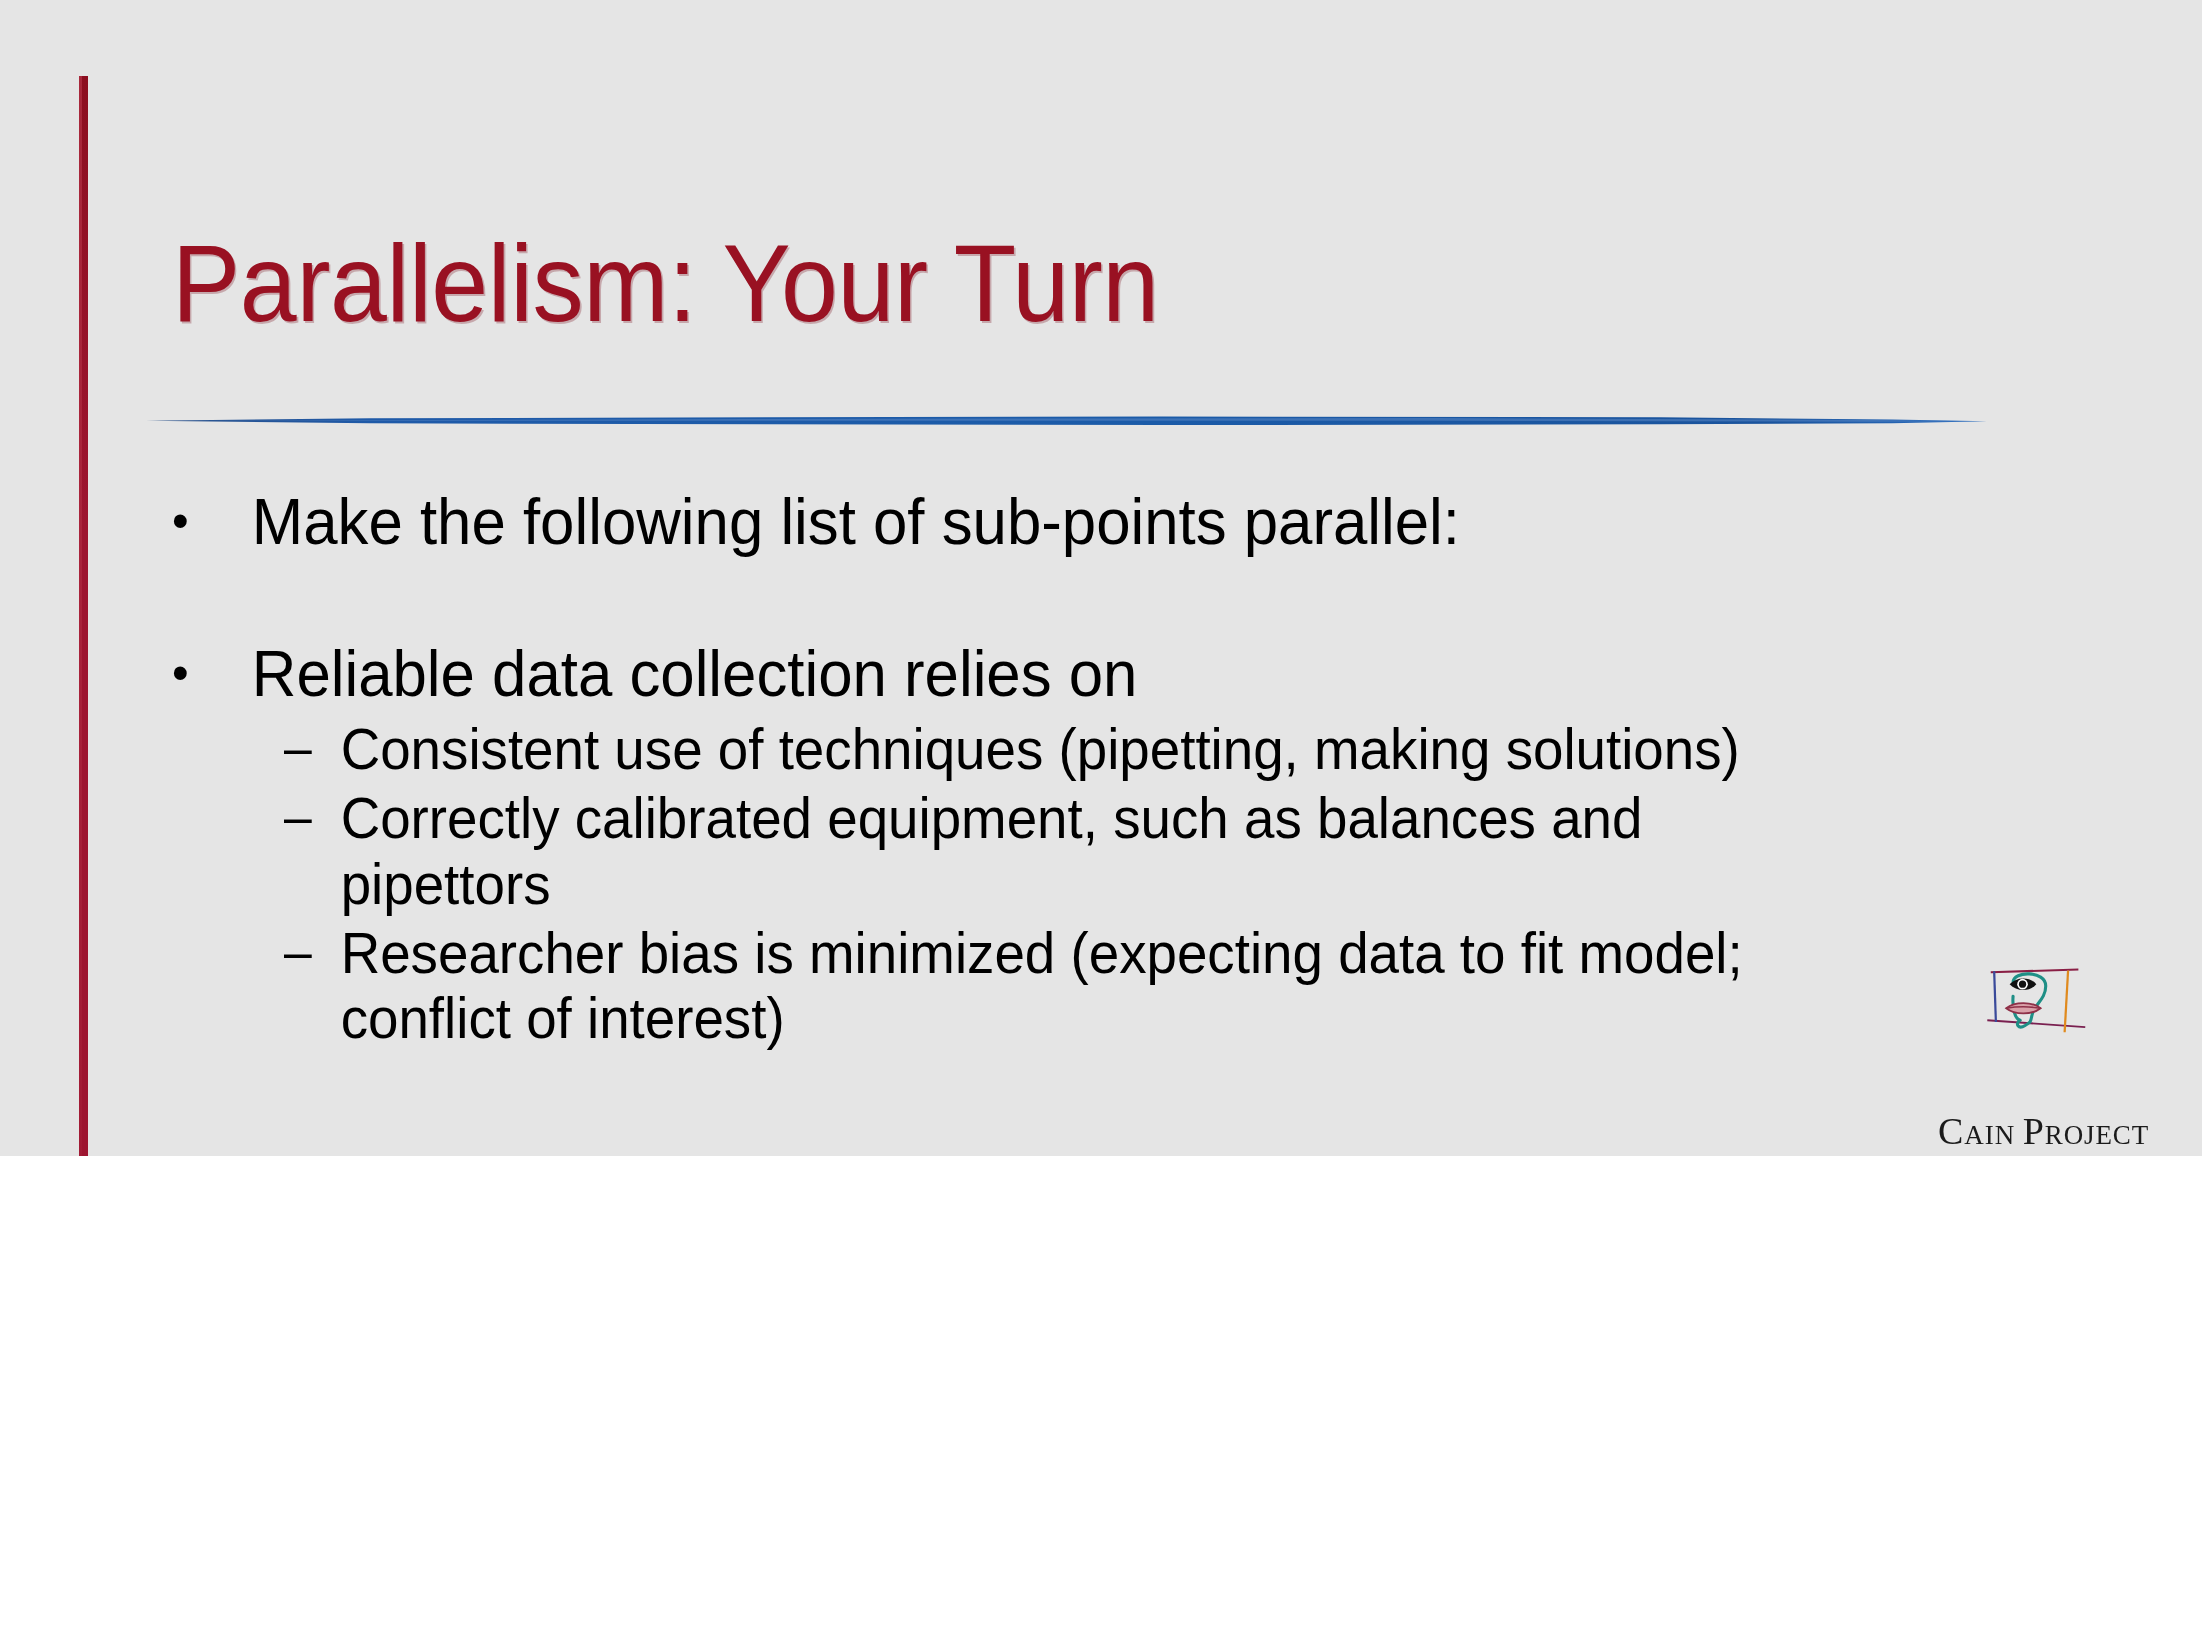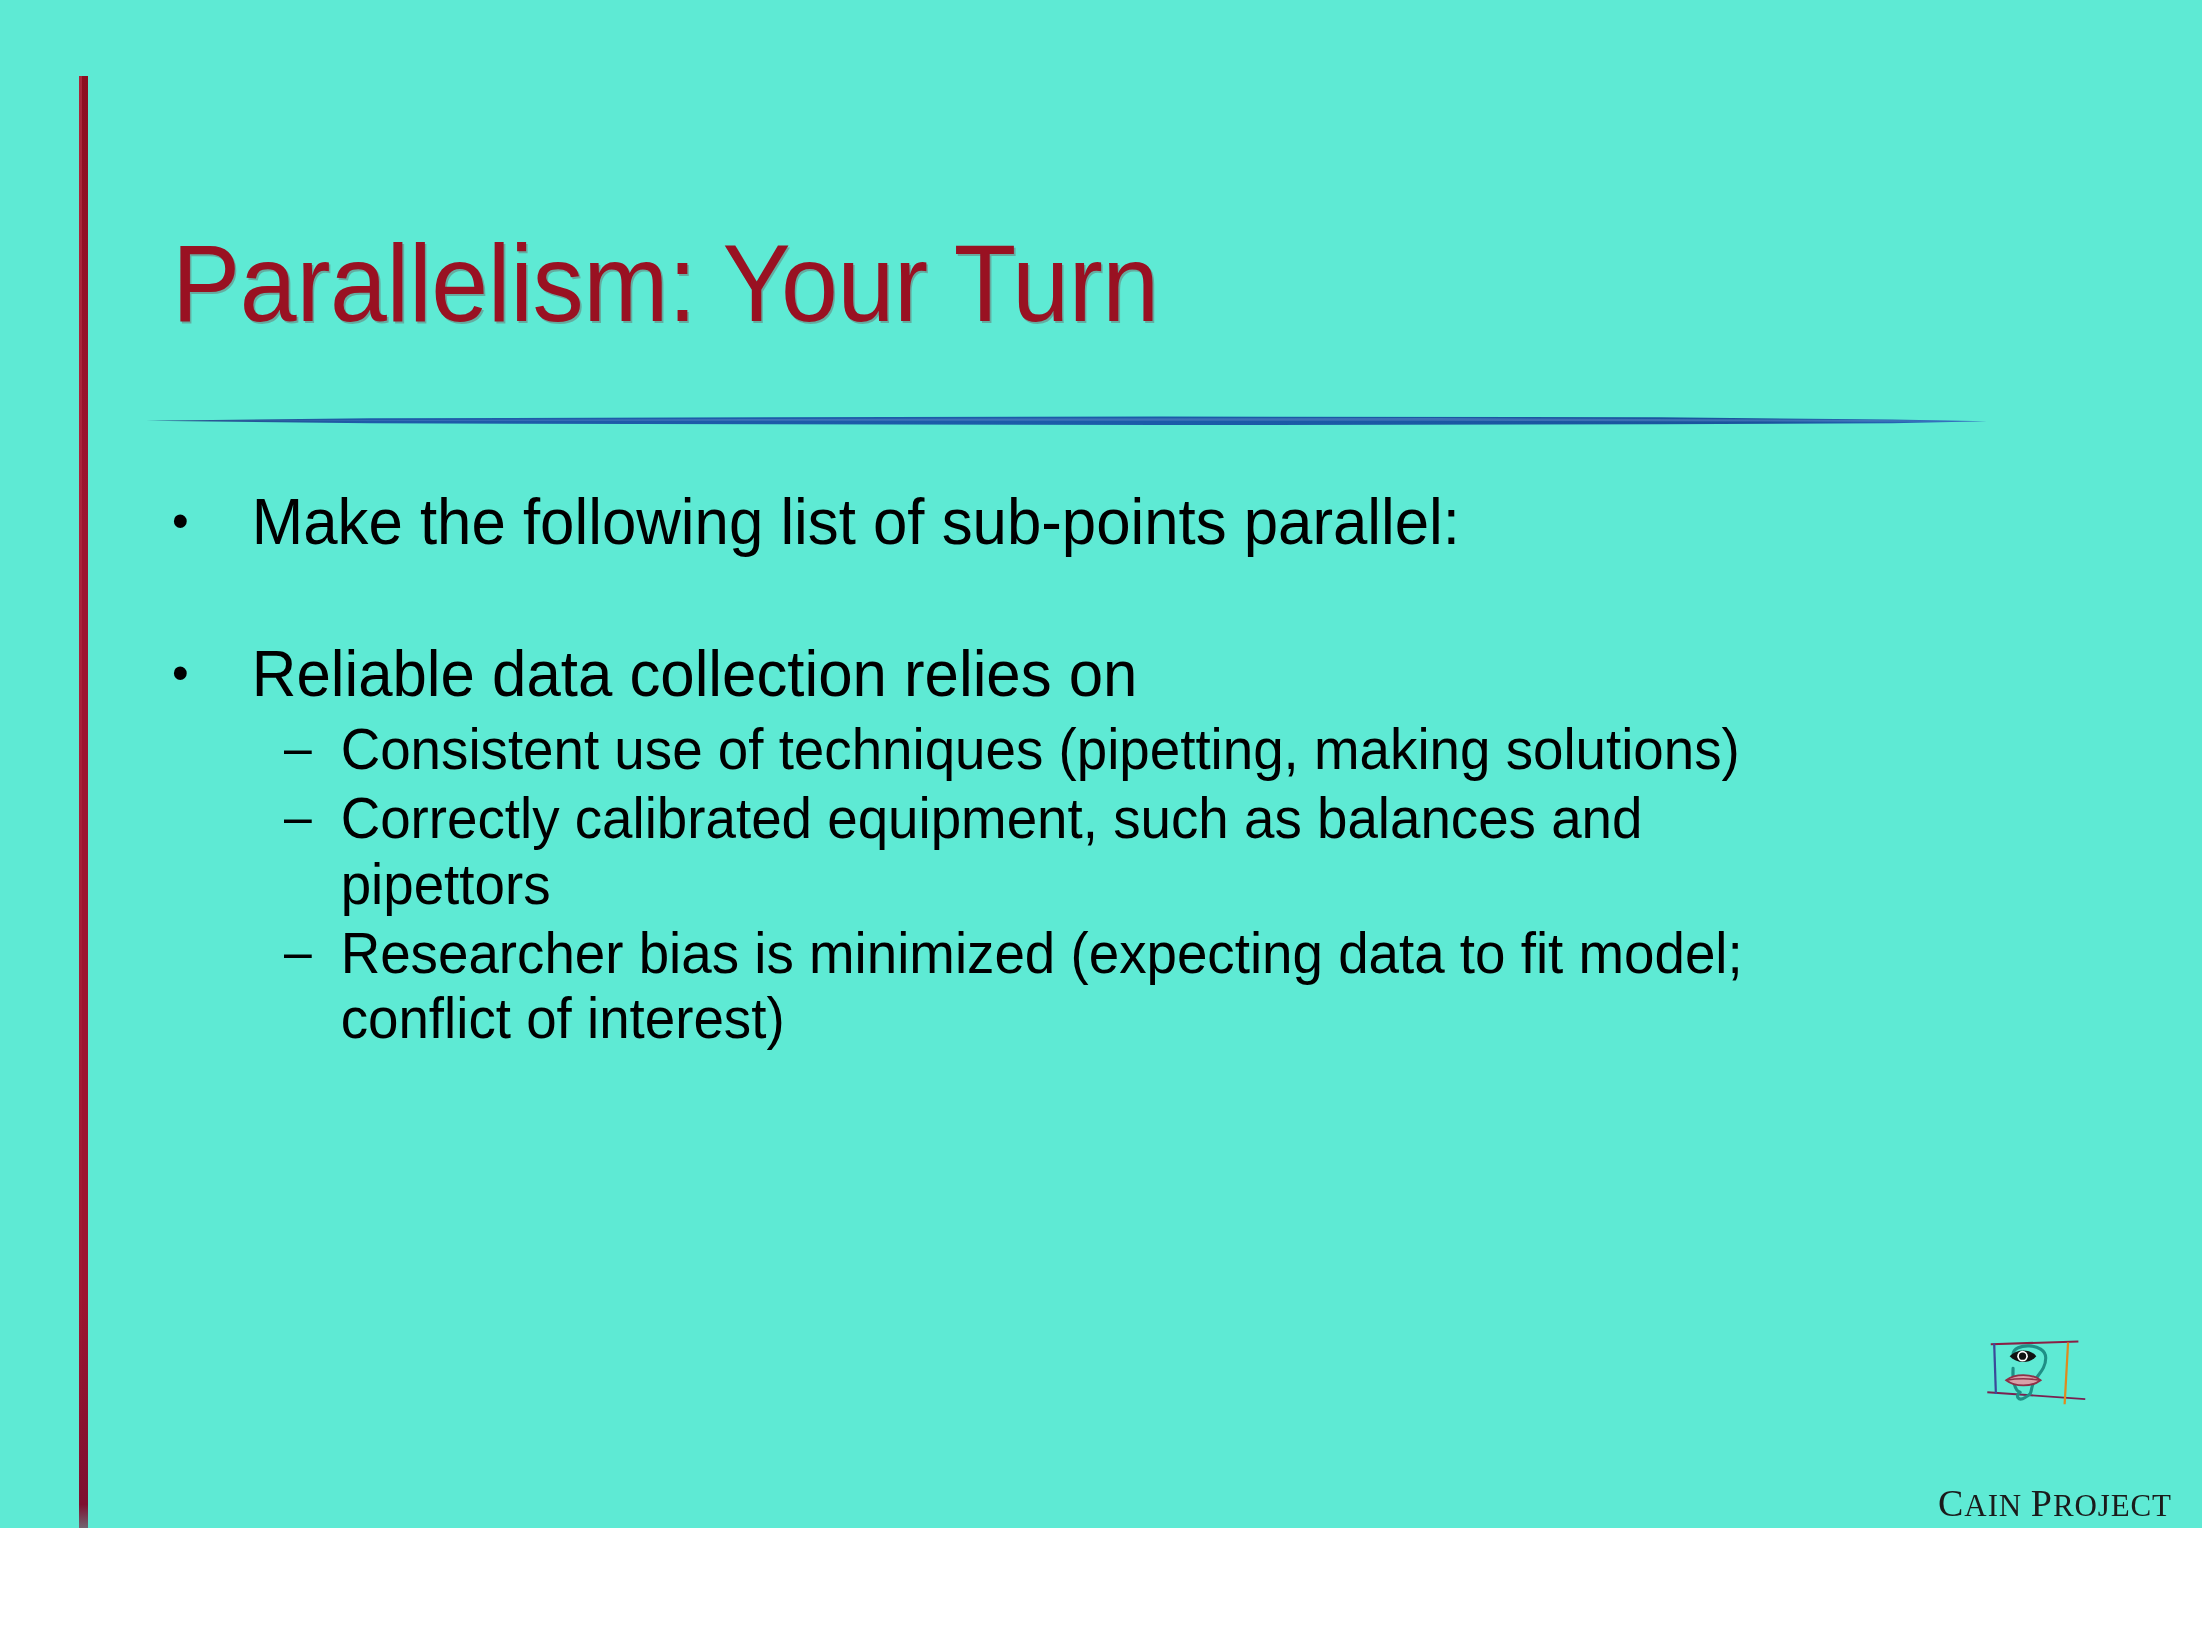--- a/index.html
+++ b/index.html
@@ -6,22 +6,22 @@
     margin: 0;
     padding: 0;
     background: #ffffff;
   }
   body {
     font-family: "Liberation Sans", sans-serif;
   }
   #slide {
     position: relative;
     width: 2203px;
-    height: 1528px;
-    background: #5eead4;
+    height: 1156px;
+    background: #e5e5e5;
     overflow: hidden;
   }
 
   
   #left-bar {
     position: absolute;
     left: 79px;
     top: 76px;
     width: 8.6px;
     height: 1488px;
@@ -148,21 +148,21 @@
     bottom: 3.4px;
     width: 258px;
     text-align: left;
     font-family: "Liberation Serif", serif;
     font-size: 38px;
     color: #1b1b1b;
     letter-spacing: 0.9px;
     white-space: nowrap;
   }
   #logo-text .cap { font-size: 38px; }
-  #logo-text .sc { font-size: 31px; }
+  #logo-text .sc { font-size: 27px; }
 </style>
 </head>
 <body>
 
 <div id="slide">
 
   <div id="left-bar"></div>
 
   <div id="title">Parallelism: Your Turn</div>
 

